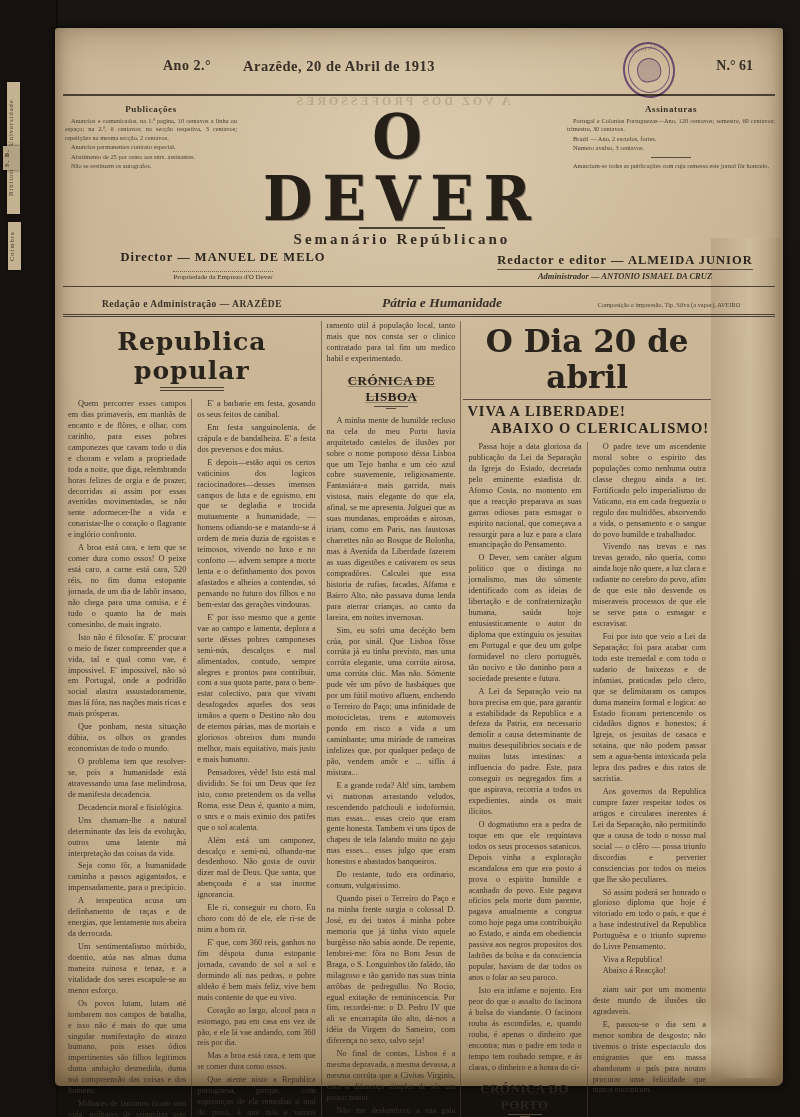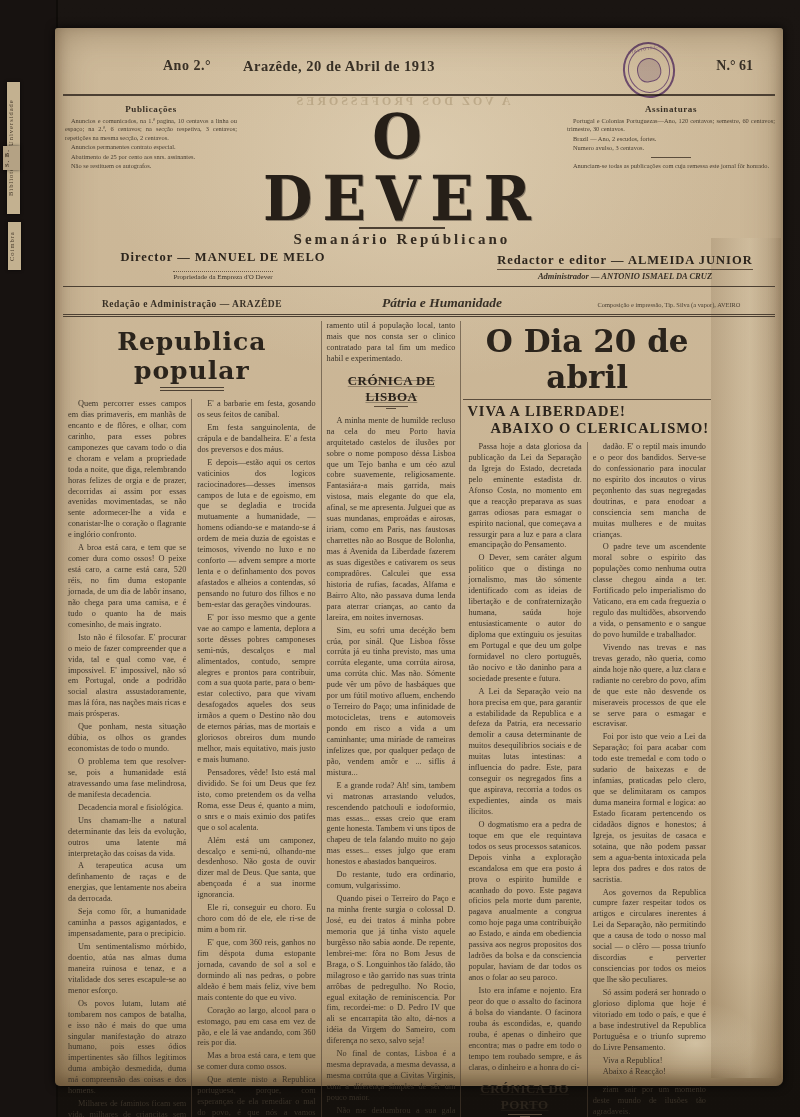--- a/index.html
+++ b/index.html
@@ -174,22 +174,22 @@
           <div class="h-rule"></div>
           <div class="cols2">
             <div class="txtcol">
                 <p class="para">Quem percorrer esses campos em dias primaveris, em manhãs de encanto e de flôres, e olhar, com carinho, para esses pobres camponezes que cavam todo o dia e choram e velam a propriedade toda a noite, que diga, relembrando horas felizes de orgia e de prazer, decorridas ai assim por essas avenidas movimentadas, se não sente adormecer-lhe a vida e conaristar-lhe o coração o flagrante e inglório confronto.</p>
                 <p class="para">A broa está cara, e tem que se comer dura como ossos! O peixe está caro, a carne está cara, 520 réis, no fim duma estopante jornada, de um dia de labôr insano, não chega para uma camisa, e é tudo o quanto ha de mais comesinho, de mais ingrato.</p>
                 <p class="para">Isto não é filosofar. E' procurar o meio de fazer compreender que a vida, tal e qual como vae, é impossivel. E' impossivel, não só em Portugal, onde a podridão social alastra assustadoramente, mas lá fóra, nas nações mais ricas e mais prósperas.</p>
                 <p class="para">Que ponham, nesta situação dúbia, os olhos os grandes economistas de todo o mundo.</p>
                 <p class="para">O problema tem que resolver-se, pois a humanidade está atravessando uma fase melindrosa, de manifesta decadencia.</p>
                 <p class="para">Decadencia moral e fisiológica.</p>
                 <p class="para">Uns chamam-lhe a natural determinante das leis da evolução, outros uma latente má interpretação das coisas da vida.</p>
+                <p class="para">Seja como fôr, a humanidade caminha a passos agigantados, e impensadamente, para o precipicio.</p>
                 <p class="para">A terapeutica acusa um definhamento de raças e de energias, que lentamente nos abeira da derrocada.</p>
-                <p class="para">Seja como fôr, a humanidade caminha a passos agigantados, e impensadamente, para o precipicio.</p>
                 <p class="para">Um sentimentalismo mórbido, doentio, atúa nas almas duma maneira ruinosa e tenaz, e a vitalidade dos seres escapule-se ao menor esforço.</p>
                 <p class="para">Os povos lutam, lutam até tombarem nos campos de batalha, e isso não é mais do que uma singular manifestação do atrazo humano, pois esses ódios impertinentes são filhos legitimos duma ambição desmedida, duma má compreensão das coisas e dos homens.</p>
                 <p class="para">Milhares de famintos ficam sem vida, milhares de criancitas sem pão nem pae, e a onda rola, gira, até afogar tudo em sangue, depois de tudo haver mergulhado em pús.</p>
               </div>
             <div class="txtcol">
               <div>
                   <p class="para">E' a barbarie em festa, gosando os seus feitos de canibal.</p>
                   <p class="para">Em festa sanguinolenta, de crápula e de bandalheira. E' a festa dos preversos e dos máus.</p>
                   <p class="para">E depois—estão aqui os certos vaticinios dos logicos raciocinadores—desses imensos campos de luta e de egoismo, em que se degladia e trocida mutuamente a humanidade, — homens odiando-se e matando-se á ordem de meia duzia de egoistas e teimosos, vivendo no luxo e no conforto — advem sempre a morte lenta e o definhamento dos povos afastados e alheios a contendas, só pensando no futuro dos filhos e no bem-estar das gerações vindouras.</p>
                   <p class="para">E' por isso mesmo que a gente vae ao campo e lamenta, deplora a sorte dêsses pobres camponeses semi-nús, descalços e mal alimentados, contudo, sempre alegres e prontos para contribuir, com a sua quota parte, para o bem-estar colectivo, para que vivam desafogados aqueles dos seus irmãos a quem o Destino não dou de eternos párias, mas de mortais e gloriosos obreiros dum mundo melhor, mais equitativo, mais justo e mais humano.</p>
@@ -234,21 +234,20 @@
                   <p class="para">A Lei da Separação veio na hora precisa em que, para garantir a estabilidade da Republica e a defeza da Patria, era necessario demolir a causa determinante de muitos desequilibrios sociais e de muitas lutas intestinas: a influencia do padre. Este, para conseguir os negregados fins a que aspirava, recorria a todos os expedientes, ainda os mais ilicitos.</p>
                   <p class="para">O dogmatismo era a pedra de toque em que ele requintava todos os seus processos satanicos. Depois vinha a exploração escandalosa em que era posto á prova o espirito humilde e acanhado do povo. Este pagava oficios pela morte dum parente, pagava anualmente a congrua como hoje paga uma contribuição ao Estado, e ainda em obediencia passiva aos negros propositos dos ladrões da bolsa e da consciencia popular, haviam de dar todos os anos o folar ao seu paroco.</p>
                   <p class="para">Isto era infame e nojento. Era peor do que o assalto do facinora á bolsa do viandante. O facinora rouba ás escondidas, e, quando rouba, é apenas o dinheiro que encontra; mas o padre em todo o tempo tem roubado sempre, e ás claras, o dinheiro e a honra do ci-</p>
                 </div>
               <h2 class="h-cron">CRÓNICA DO PORTO</h2>
               <div class="flourish"></div>
 
             </div>
             <div class="txtcol">
               <div>
-                  <p class="para">dadão. E' o reptil mais imundo e o peor dos bandidos. Serve-se do confessionario para inocular no espirito dos incautos o virus peçonhento das suas negregadas doutrinas, e para enodoar a consciencia sem mancha de muitas mulheres e de muitas crianças.</p>
                   <p class="para">O padre teve um ascendente moral sobre o espirito das populações como nenhuma outra classe chegou ainda a ter. Fortificado pelo imperialismo do Vaticano, era em cada freguezia o regulo das multidões, absorvendo a vida, o pensamento e o sangue do povo humilde e trabalhador.</p>
                   <p class="para">Vivendo nas trevas e nas trevas gerado, não queria, como ainda hoje não quere, a luz clara e radiante no cerebro do povo, afim de que este não desvende os miseraveis processos de que ele se serve para o esmagar e escravisar.</p>
                   <p class="para">Foi por isto que veio a Lei da Separação; foi para acabar com todo este tremedal e com todo o sudario de baixezas e de infamias, praticadas pelo clero, que se delimitaram os campos duma maneira formal e logica: ao Estado ficaram pertencendo os cidadãos dignos e honestos; á Igreja, os jesuitas de casaca e sotaina, que não podem passar sem a agua-benta intoxicada pela lepra dos padres e dos ratos de sacristia.</p>
                   <p class="para">Aos governos da Republica cumpre fazer respeitar todos os artigos e circulares inerentes á Lei da Separação, não permitindo que a causa de todo o nosso mal social — o clêro — possa triunfo discordias e perverter consciencias por todos os meios que lhe são peculiares.</p>
                   <p class="para">Só assim poderá ser honrado o glorioso diploma que hoje é vitoriado em todo o país, e que é a base indestrutivel da Republica Portuguêsa e o triunfo supremo do Livre Pensamento.</p>
                 </div>
               <div>
                   <p class="para slogan">Viva a Republica!</p>
                   <p class="para slogan">Abaixo á Reacção!</p>
                 </div>

